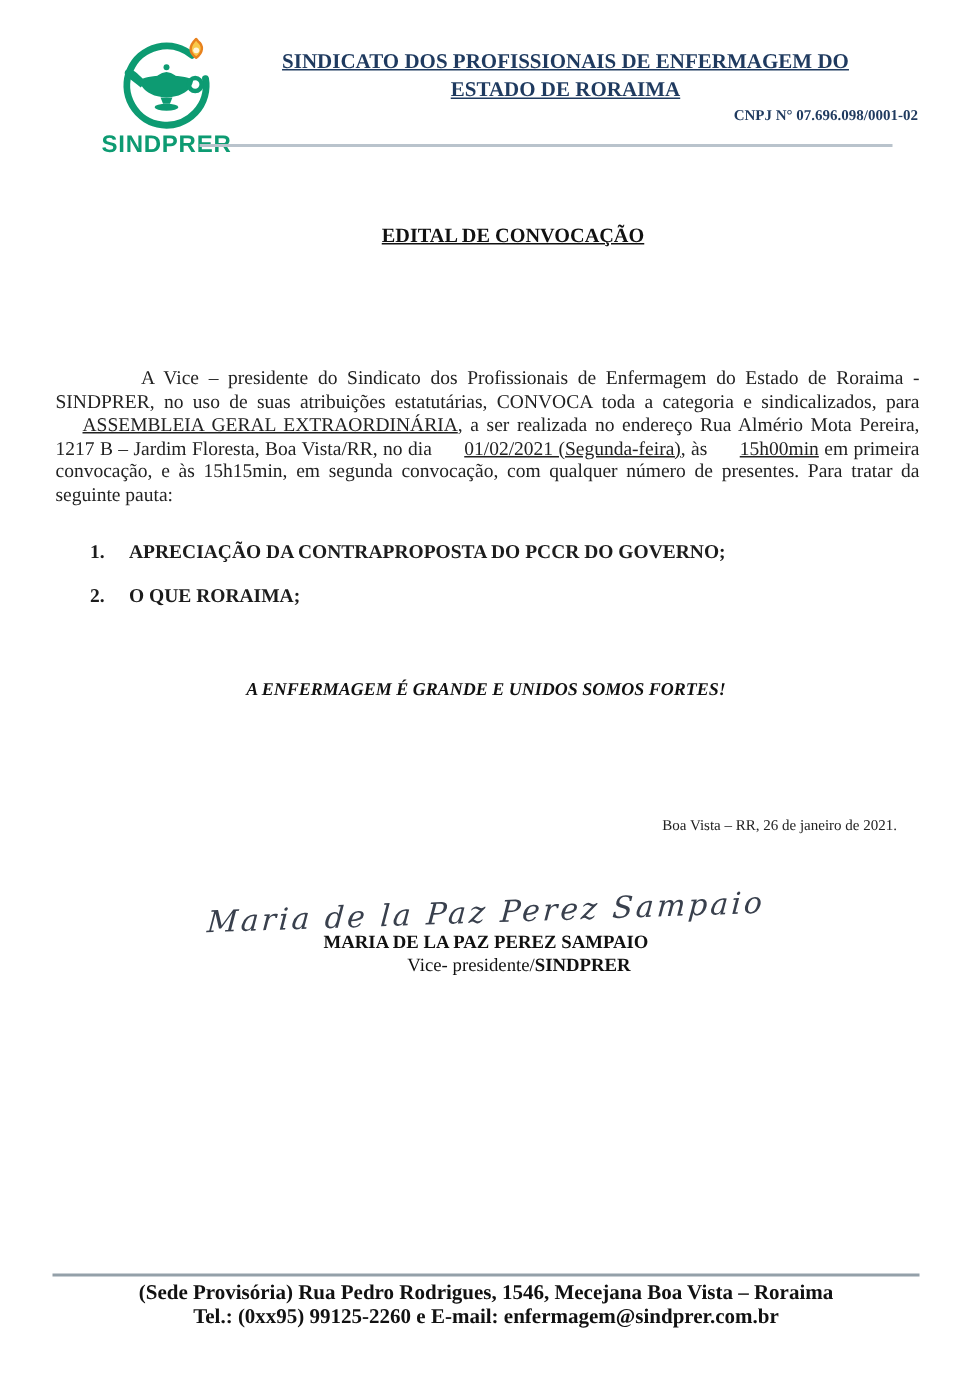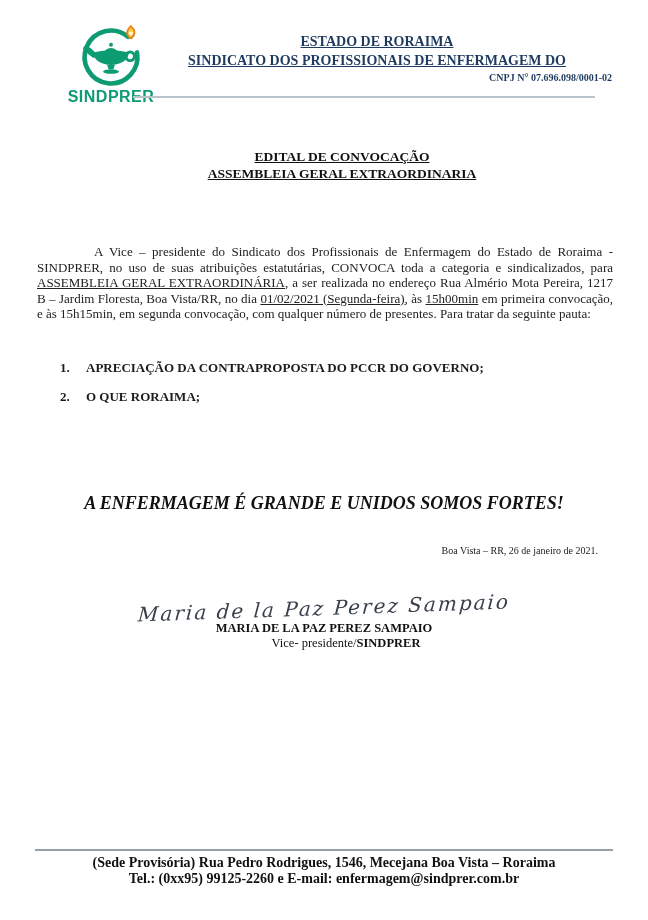--- a/index.html
+++ b/index.html
@@ -40,31 +40,31 @@
   }
   .doc-title .u { text-decoration:underline; }
 
   
   .body-par {
     position:absolute; left:37px; right:35px; top:231px;
     font-size:13px; line-height:15.5px; text-align:justify;
     text-indent:57px; color:#222;
   }
   .seg-b { font-weight:normal; }
-  .seg-u { text-decoration:underline; }
+  .seg-u { text-decoration:underline;margin-left:18px; }
 
   
   .agenda { position:absolute; left:60px; right:40px; top:360px; }
   .agenda-item { display:flex; font-weight:bold; font-size:13px; margin-bottom:13px; }
   .agenda-num { width:26px; flex:0 0 26px; }
 
   
   .slogan {
     position:absolute; left:0; right:0; top:452px; text-align:center;
-    font-weight:bold; font-style:italic; font-size:18px; color:#111;margin-top:41px;
+    font-weight:bold; font-style:italic; font-size:12px; color:#111;
   }
 
   
   .dateline {
     position:absolute; right:50px; top:545px;
     font-size:10px; color:#222;
   }
 
   
   .sig-block { position:absolute; left:0; right:0; top:596px; text-align:center; }
@@ -111,31 +111,30 @@
       <path d="M 44 62 L 56 62 L 53.5 68.5 L 46.5 68.5 Z" fill="#0d9b72"></path>
       <ellipse cx="50" cy="72" rx="12" ry="3.5" fill="#0d9b72"></ellipse>
 
       <path d="M 80 3 C 72 11 73 17 80 22 C 87 17 87.5 9.5 82 5.5 C 81.3 4.6 80.6 3.8 80 3 Z" stroke-width="2.5" stroke-linejoin="round" fill="#f9c94b" stroke="#e8821e"></path>
       <circle cx="80" cy="14.5" r="3" fill="#fff6dc"></circle>
     </svg>
     <div class="logo-text">SINDPRER</div>
   </div>
 
   <div class="org-title">
+    <div><span class="u">SINDICATO DOS PROFISSIONAIS DE ENFERMAGEM DO</span></div>
     <div><span class="u">ESTADO DE RORAIMA</span></div>
-    <div><span class="u">SINDICATO DOS PROFISSIONAIS DE ENFERMAGEM DO</span></div>
   </div>
 
   <div class="cnpj">CNPJ N° 07.696.098/0001-02</div>
 
   <div class="header-rule"></div>
 
   <div class="doc-title">
     <div><span class="u">EDITAL DE CONVOCAÇÃO</span></div>
-    <div><span class="u">ASSEMBLEIA GERAL EXTRAORDINARIA</span></div>
   </div>
 
   <p class="body-par"><span>A Vice – presidente do Sindicato dos Profissionais de Enfermagem do Estado de Roraima - SINDPRER, no uso de suas atribuições estatutárias, </span><span class="seg-b">CONVOCA</span><span> toda a categoria e sindicalizados, para </span><span class="seg-b seg-u">ASSEMBLEIA GERAL EXTRAORDINÁRIA</span><span>, a ser realizada no endereço Rua Almério Mota Pereira, 1217 B – Jardim Floresta, Boa Vista/RR, no dia </span><span class="seg-b seg-u">01/02/2021 (Segunda-feira)</span><span>, às </span><span class="seg-b seg-u">15h00min</span><span> em primeira convocação, e às </span><span class="seg-b">15h15min</span><span>, em segunda convocação, com qualquer número de presentes. Para tratar da seguinte pauta:</span></p>
 
   <div class="agenda">
     <div class="agenda-item">
       <span class="agenda-num">1.</span>
       <span>APRECIAÇÃO DA CONTRAPROPOSTA DO PCCR DO GOVERNO;</span>
     </div>
     <div class="agenda-item">

